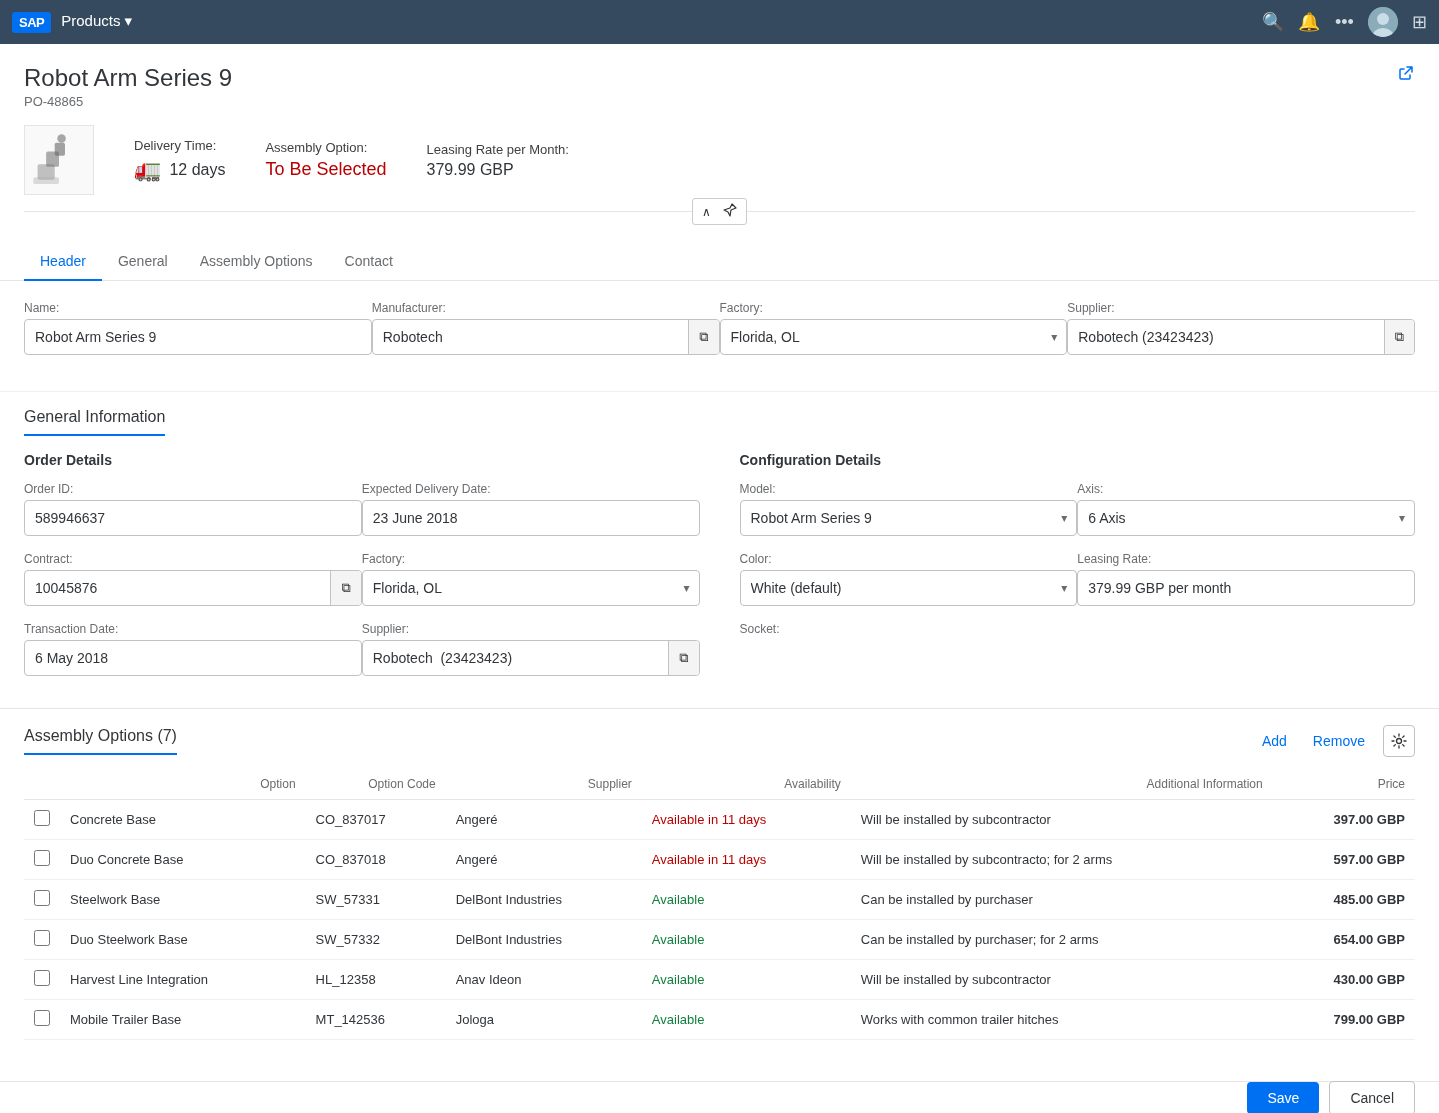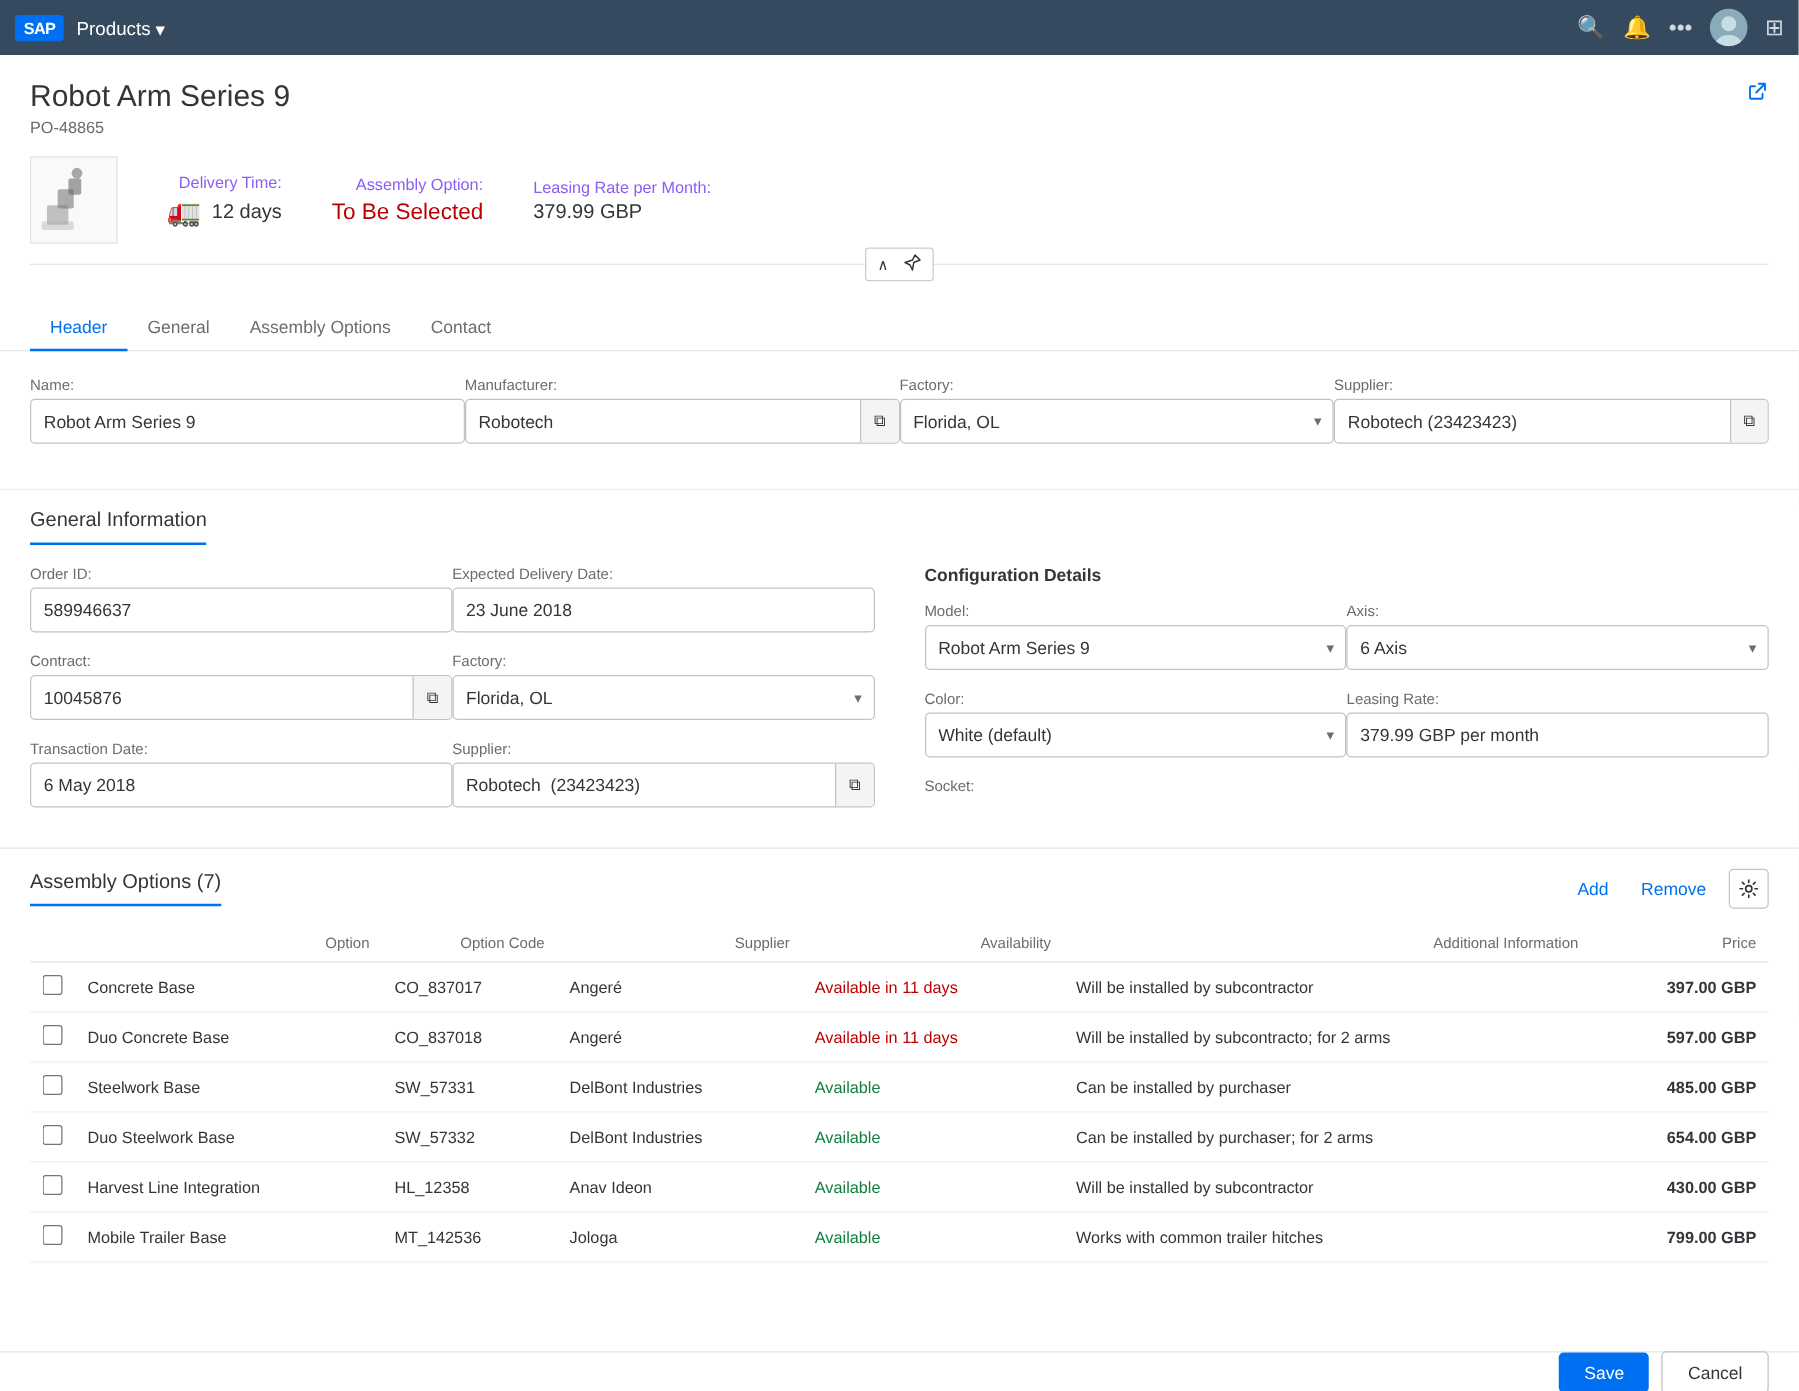--- a/index.html
+++ b/index.html
@@ -7,21 +7,21 @@
 
     
     .topnav {
       background: #354a5e;
       height: 44px;
       display: flex;
       align-items: center;
       padding: 0 12px;
       justify-content: space-between;
     }
-    .topnav-left { display: flex; align-items: flex-end; gap: 10px; }
+    .topnav-left { display: flex; align-items: flex-start; gap: 10px; }
     .sap-logo {
       background: #0070f2;
       color: white;
       font-weight: bold;
       font-size: 13px;
       padding: 3px 7px;
       border-radius: 3px;
       letter-spacing: -0.5px;
     }
     .topnav-product {
@@ -65,21 +65,21 @@
     .product-image {
       width: 70px;
       height: 70px;
       border: 1px solid #e5e5e5;
       display: flex;
       align-items: center;
       justify-content: center;
       background: #f9f9f9;
     }
     .summary-field { display: flex; flex-direction: column; gap: 4px; }
-    .summary-label { font-size: 13px; color: #8b5cf6; text-align: right; }
+    .summary-label { font-size: 13px; color: #404040; }
     .summary-value { font-size: 16px; color: #32363a; display: flex; align-items: center; gap: 8px; }
     .summary-value.red { color: #bb0000; font-size: 18px; }
 
     
     .divider-line {
       border-top: 1px solid #e5e5e5;
       margin: 0 24px;
       display: flex;
       justify-content: center;
       align-items: center;
@@ -459,20 +459,21 @@
       </div>
     </div>
   </div>
 
   <div class="subsection">
     <div class="section-title">General Information</div>
 
     <div class="two-col">
 
       <div>
+        <div class="subsection-title">Order Details</div>
 
         <div class="form-row">
           <div class="form-field">
             <label class="form-label">Order ID:</label>
             <input class="form-input" type="text" value="589946637" style="">
           </div>
           <div class="form-field">
             <label class="form-label">Expected Delivery Date:</label>
             <input class="form-input" type="text" value="23 June 2018" style="">
           </div>

